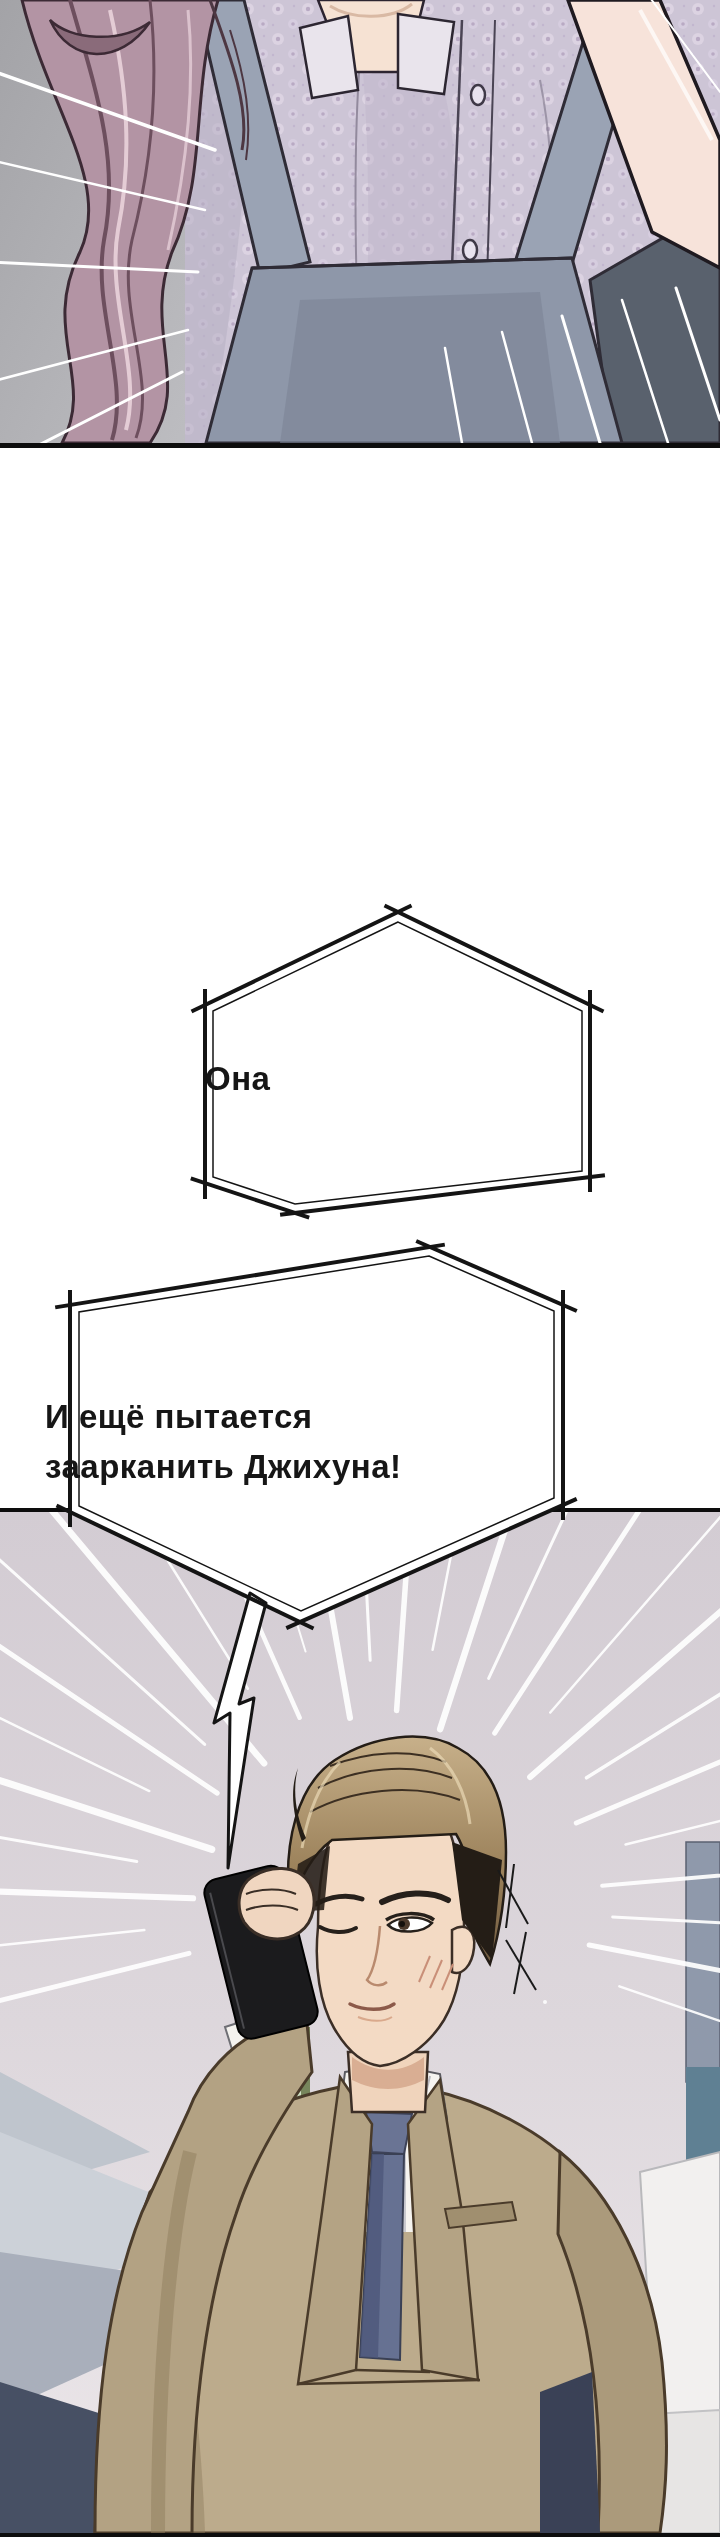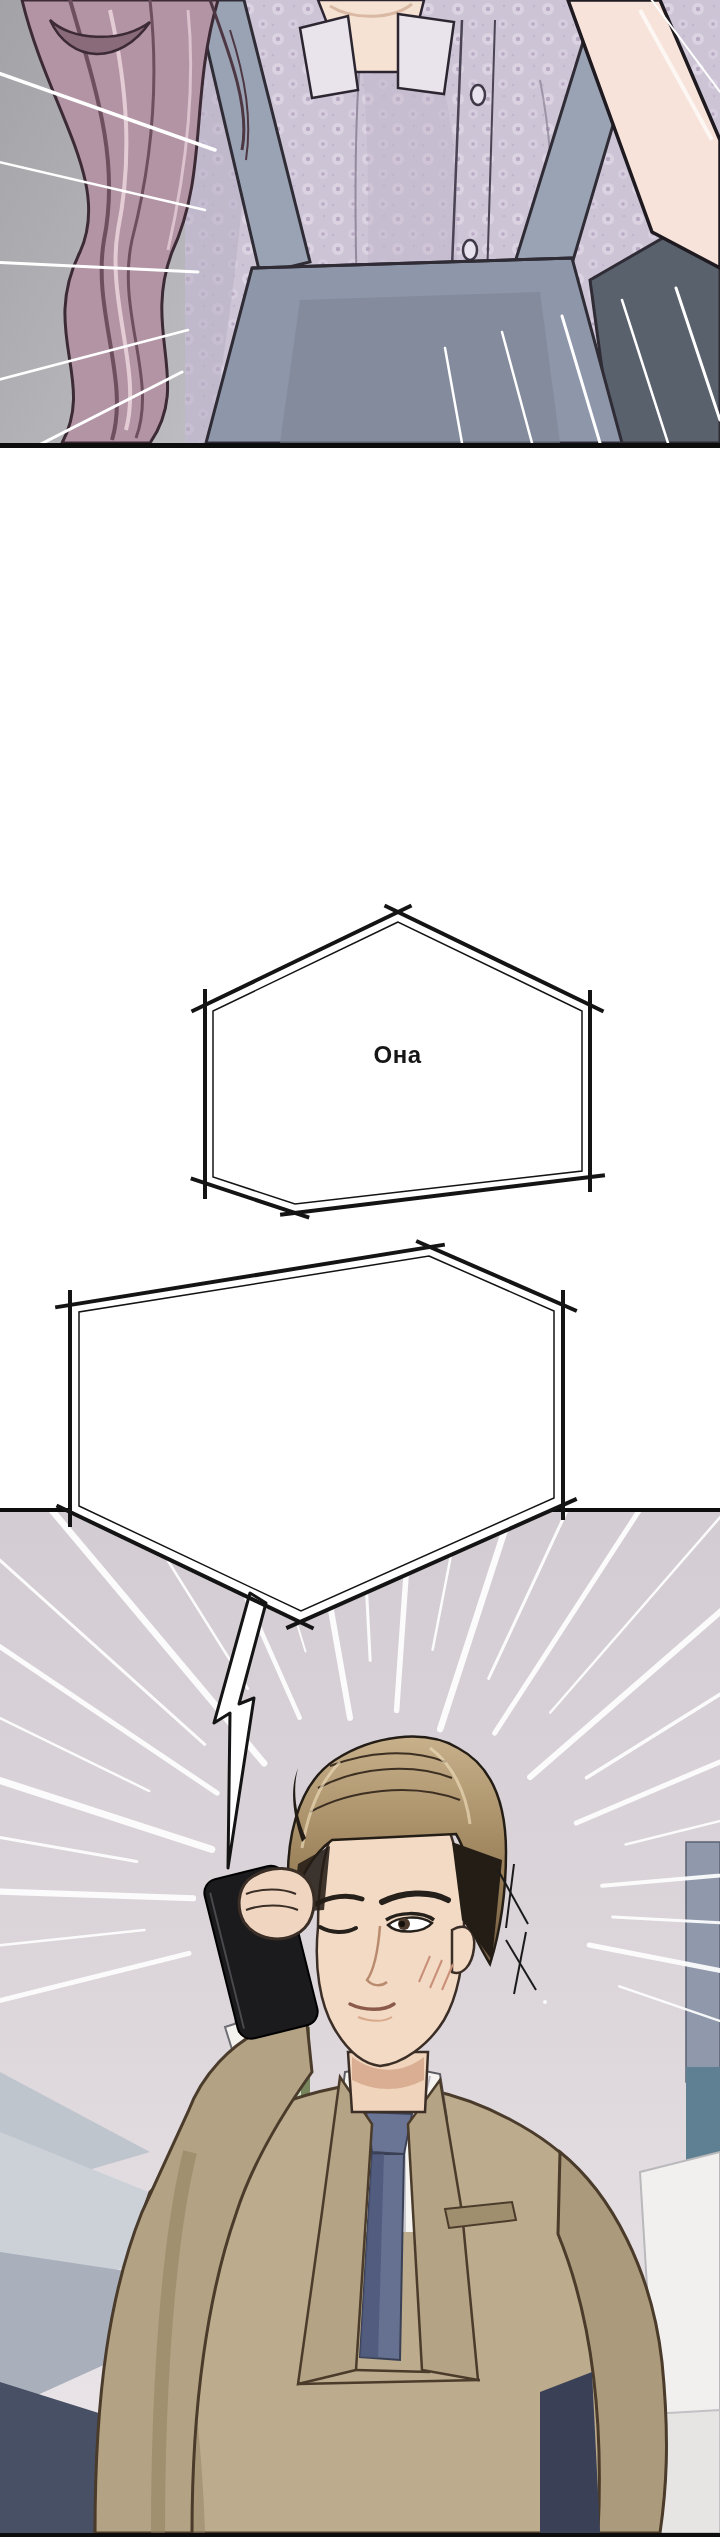--- a/index.html
+++ b/index.html
@@ -2,22 +2,22 @@
 <html><head>
 <meta charset="utf-8">
 <style>
   html,body{margin:0;padding:0;background:#ffffff;}
   .page{position:relative;width:720px;height:2545px;background:#ffffff;overflow:hidden;
         font-family:"Liberation Sans", sans-serif;}
   .panel{position:absolute;left:0;width:720px;}
   #panel-top{top:0;height:443px;border-bottom:5px solid #0d0d0d;}
   #panel-bottom{top:1508px;height:1021px;border-top:4px solid #0d0d0d;border-bottom:4px solid #0d0d0d;}
   #bubble-layer{position:absolute;left:0;top:0;width:720px;height:2545px;z-index:5;pointer-events:none;}
-  .bubble-text{position:absolute;z-index:6;text-align:center;color:#161616;
-    font-weight:700;font-size:24px;line-height:50px;letter-spacing:0.5px;}
+  .bubble-text{position:absolute;z-index:6;text-align:left;color:#161616;
+    font-weight:700;font-size:33px;line-height:50px;letter-spacing:0.5px;margin-top:24px;}
   #bubble1-text{left:205px;top:1030px;width:385px;}
   #bubble2-text{left:45px;top:1368px;width:500px;}
   svg{display:block;}
 </style>
 </head>
 <body>
 
 <div class="page">
 
   <div class="panel" id="panel-top">
@@ -278,15 +278,17 @@
         <line x1="313.5" y1="1628.5" x2="56.5" y2="1505.5"></line>
         <line x1="70" y1="1527" x2="70" y2="1290"></line>
       </g>
     </g>
   </svg>
 
   <div class="bubble-text" id="bubble1-text">
     <div>Она</div>
   </div>
   <div class="bubble-text" id="bubble2-text">
+    <div>И ещё пытается</div>
+    <div>заарканить Джихуна!</div>
   </div>
 
 </div>
 
 </body></html>

